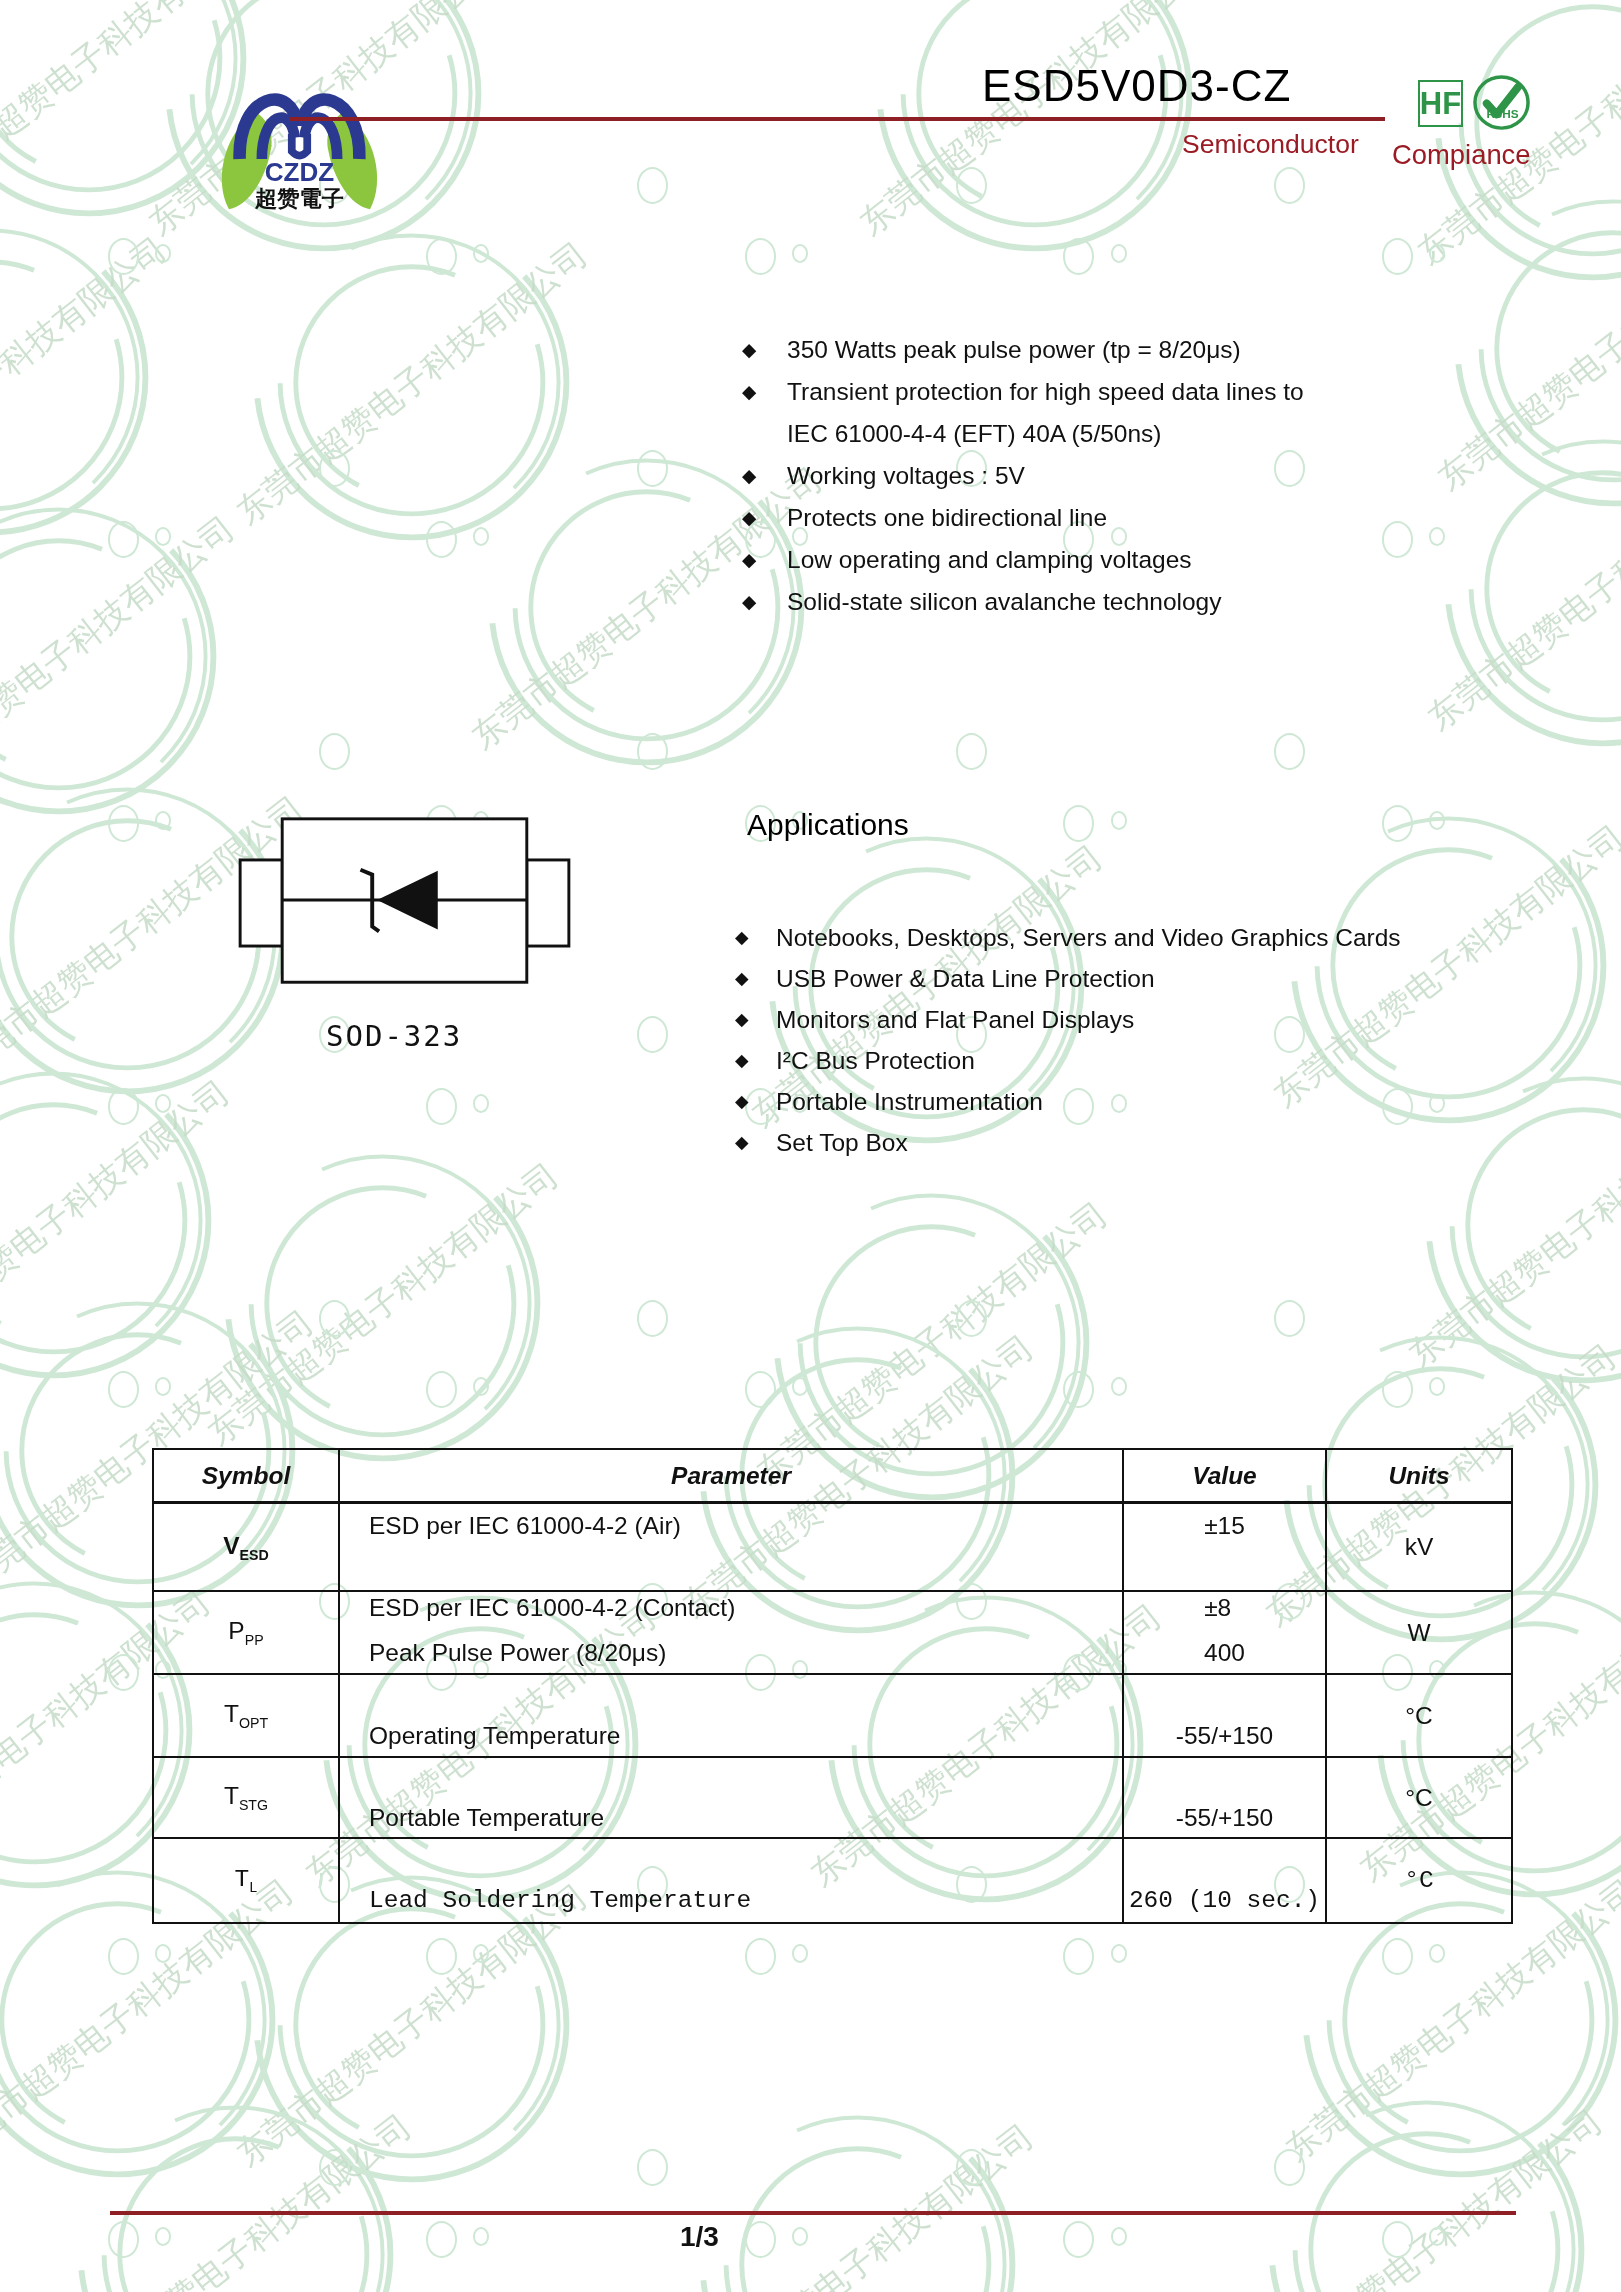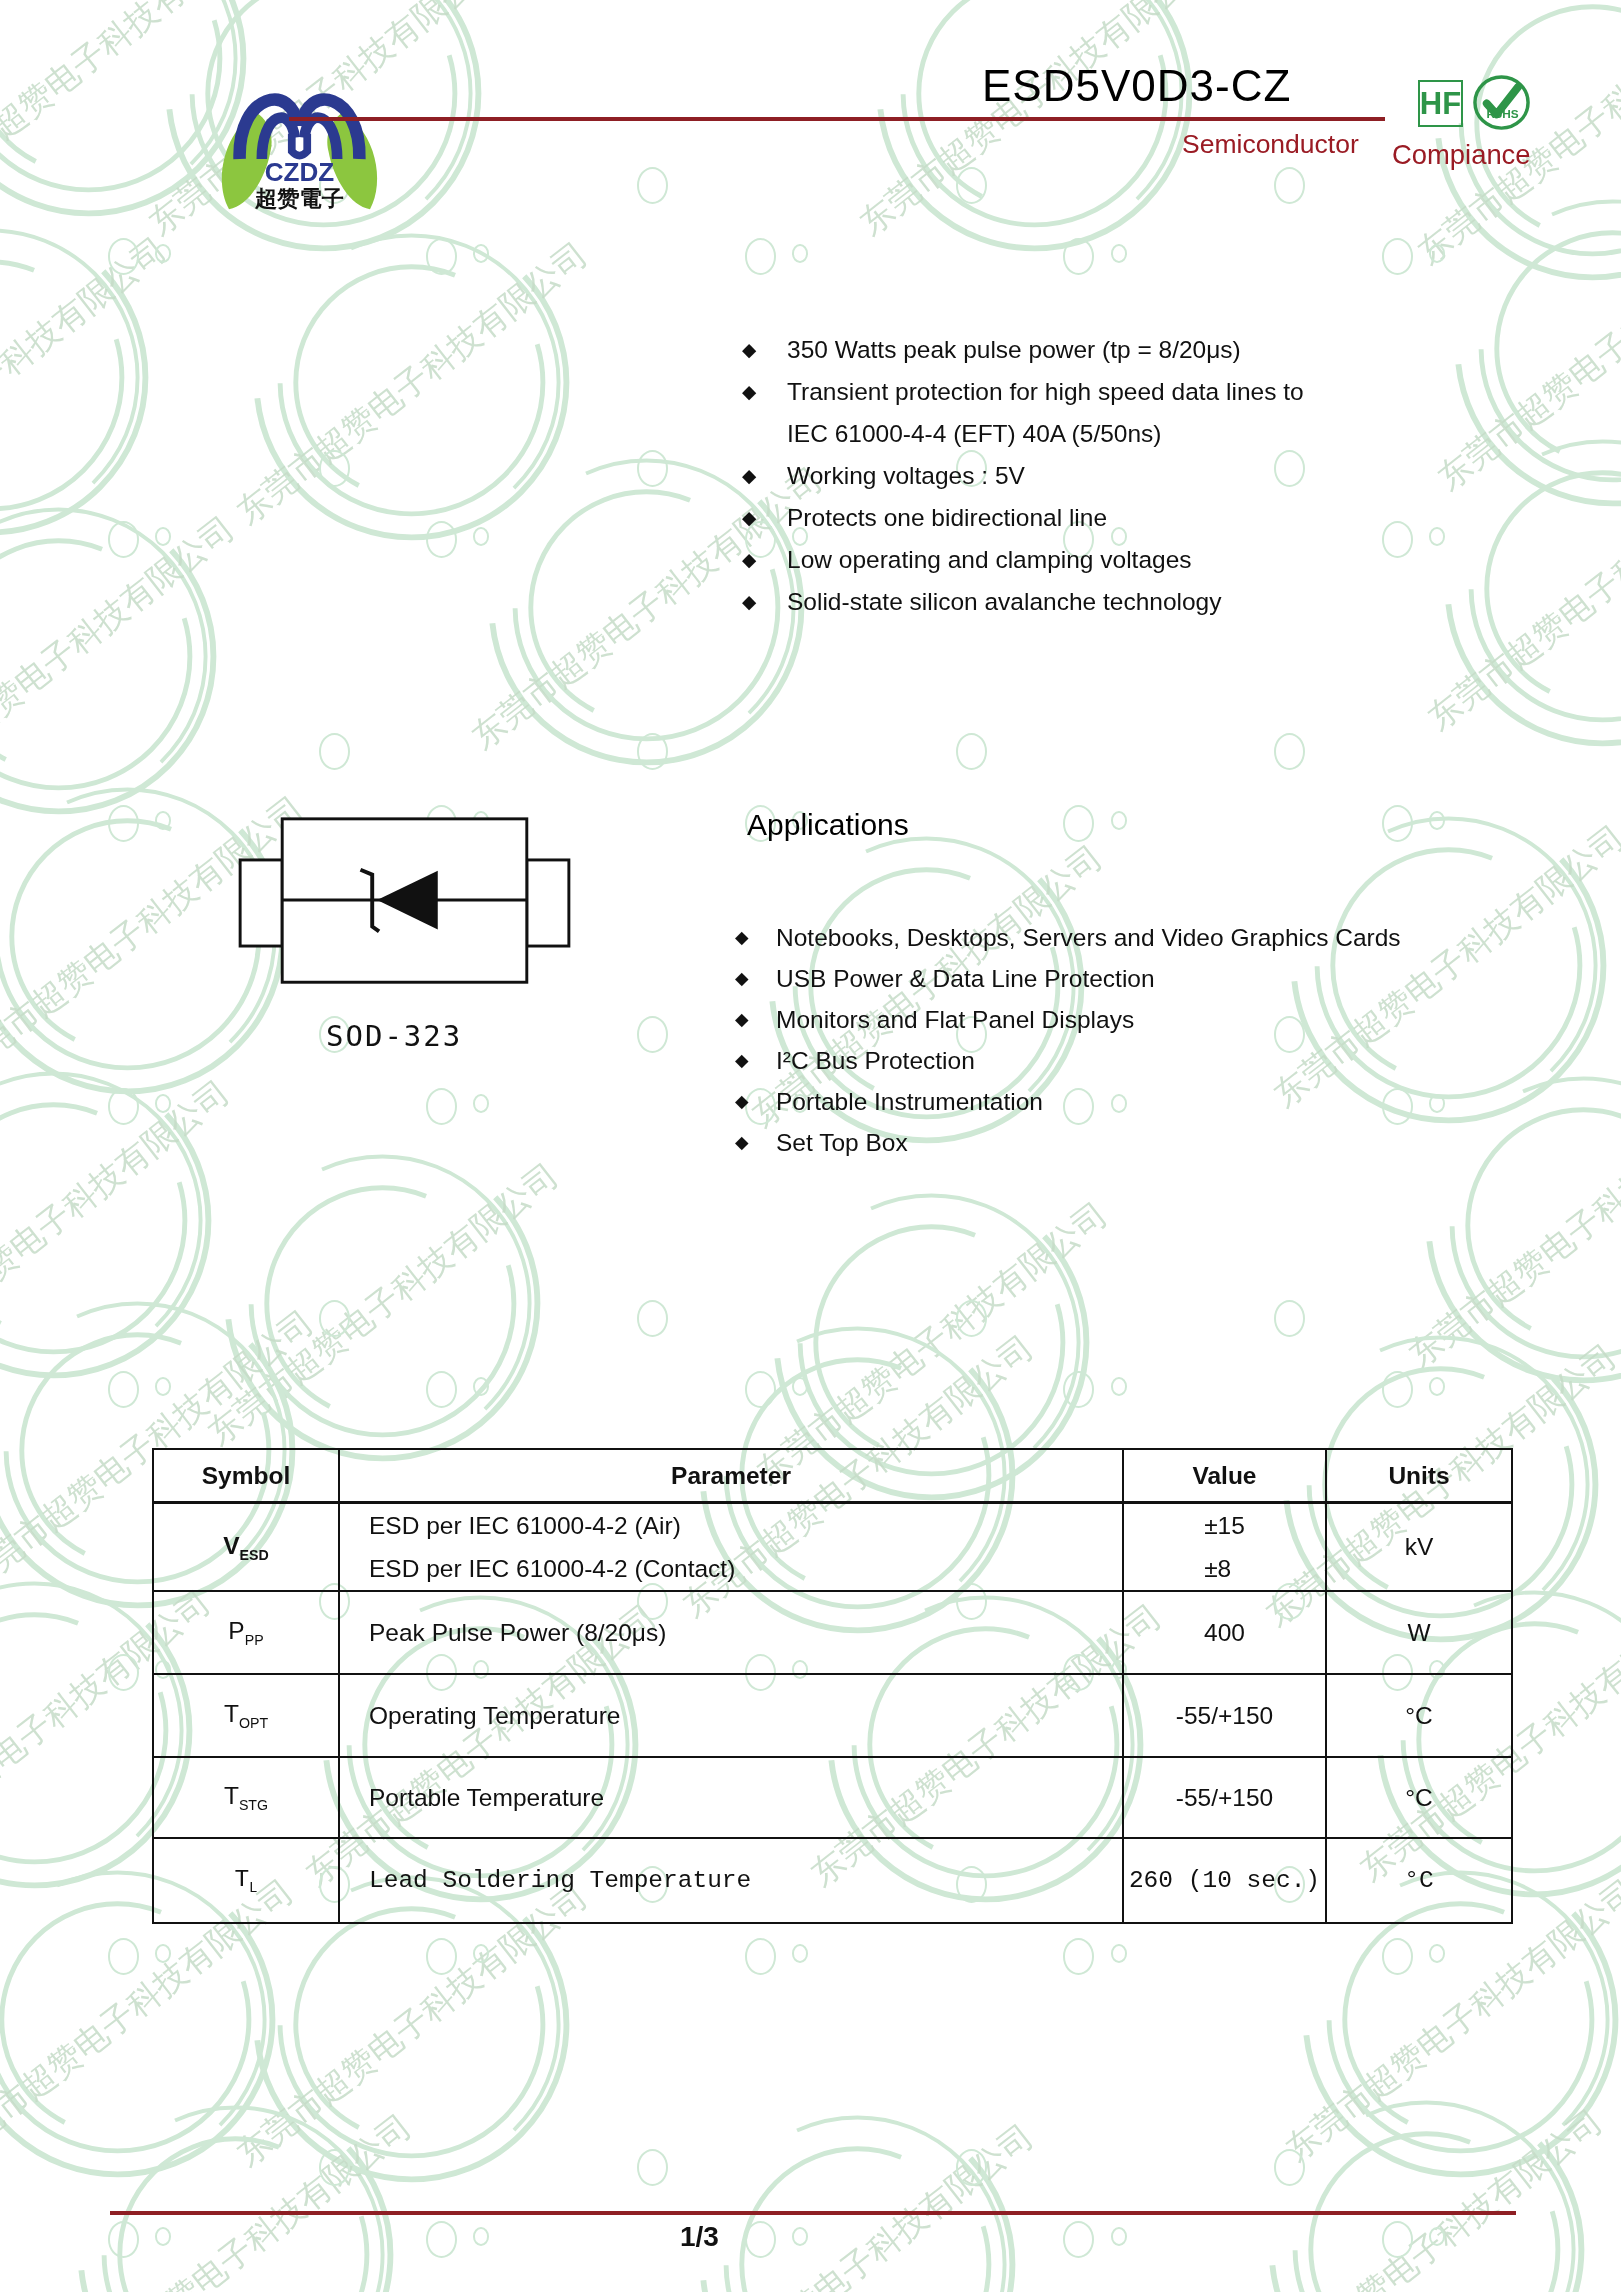--- a/index.html
+++ b/index.html
@@ -36,23 +36,23 @@
   .app .bullet{width:41px;font-size:17.6px;line-height:41px;color:#111;flex:0 0 41px;}
   .app .alabel{font-size:24.5px;line-height:41px;white-space:nowrap;}
   
   .ratings{left:152px;top:1448px;display:grid;border:2.9px solid #111;background:transparent;
            grid-template-columns:186px 784px 203px 184px;
            grid-template-rows:54px 88px 83px 83px 81px 83px;}
   .c{border-right:2px solid #111;border-bottom:2.9px solid #111;display:flex;flex-direction:column;
      align-items:center;justify-content:center;font-size:24.5px;box-sizing:border-box;}
   .c.lastcol{border-right:none;}
   .c.lastrow{border-bottom:none;font-family:Liberation Mono, monospace;}
-  .c.head{font-weight:bold;border-bottom-width:3.9px;}
+  .c.head{font-weight:bold;border-bottom-width:3.9px;font-style:italic;}
   .c.param{align-items:flex-start;padding-left:29px;}
-  .c .lines div{line-height:43px;}
+  .c .lines div{line-height:43px;margin-top:39px;}
   .c.param .lines div{text-align:left;}
   .sym sub{font-size:0.58em;}
   .r0 .sym{font-weight:bold;}
   
   .footer-rule{left:110px;top:2211px;width:1406px;height:3.9px;background:#8e1f24;}
   .page-num{left:680px;top:2221px;font-size:28px;font-weight:bold;color:#111;}
 </style>
 </head>
 <body>
 

